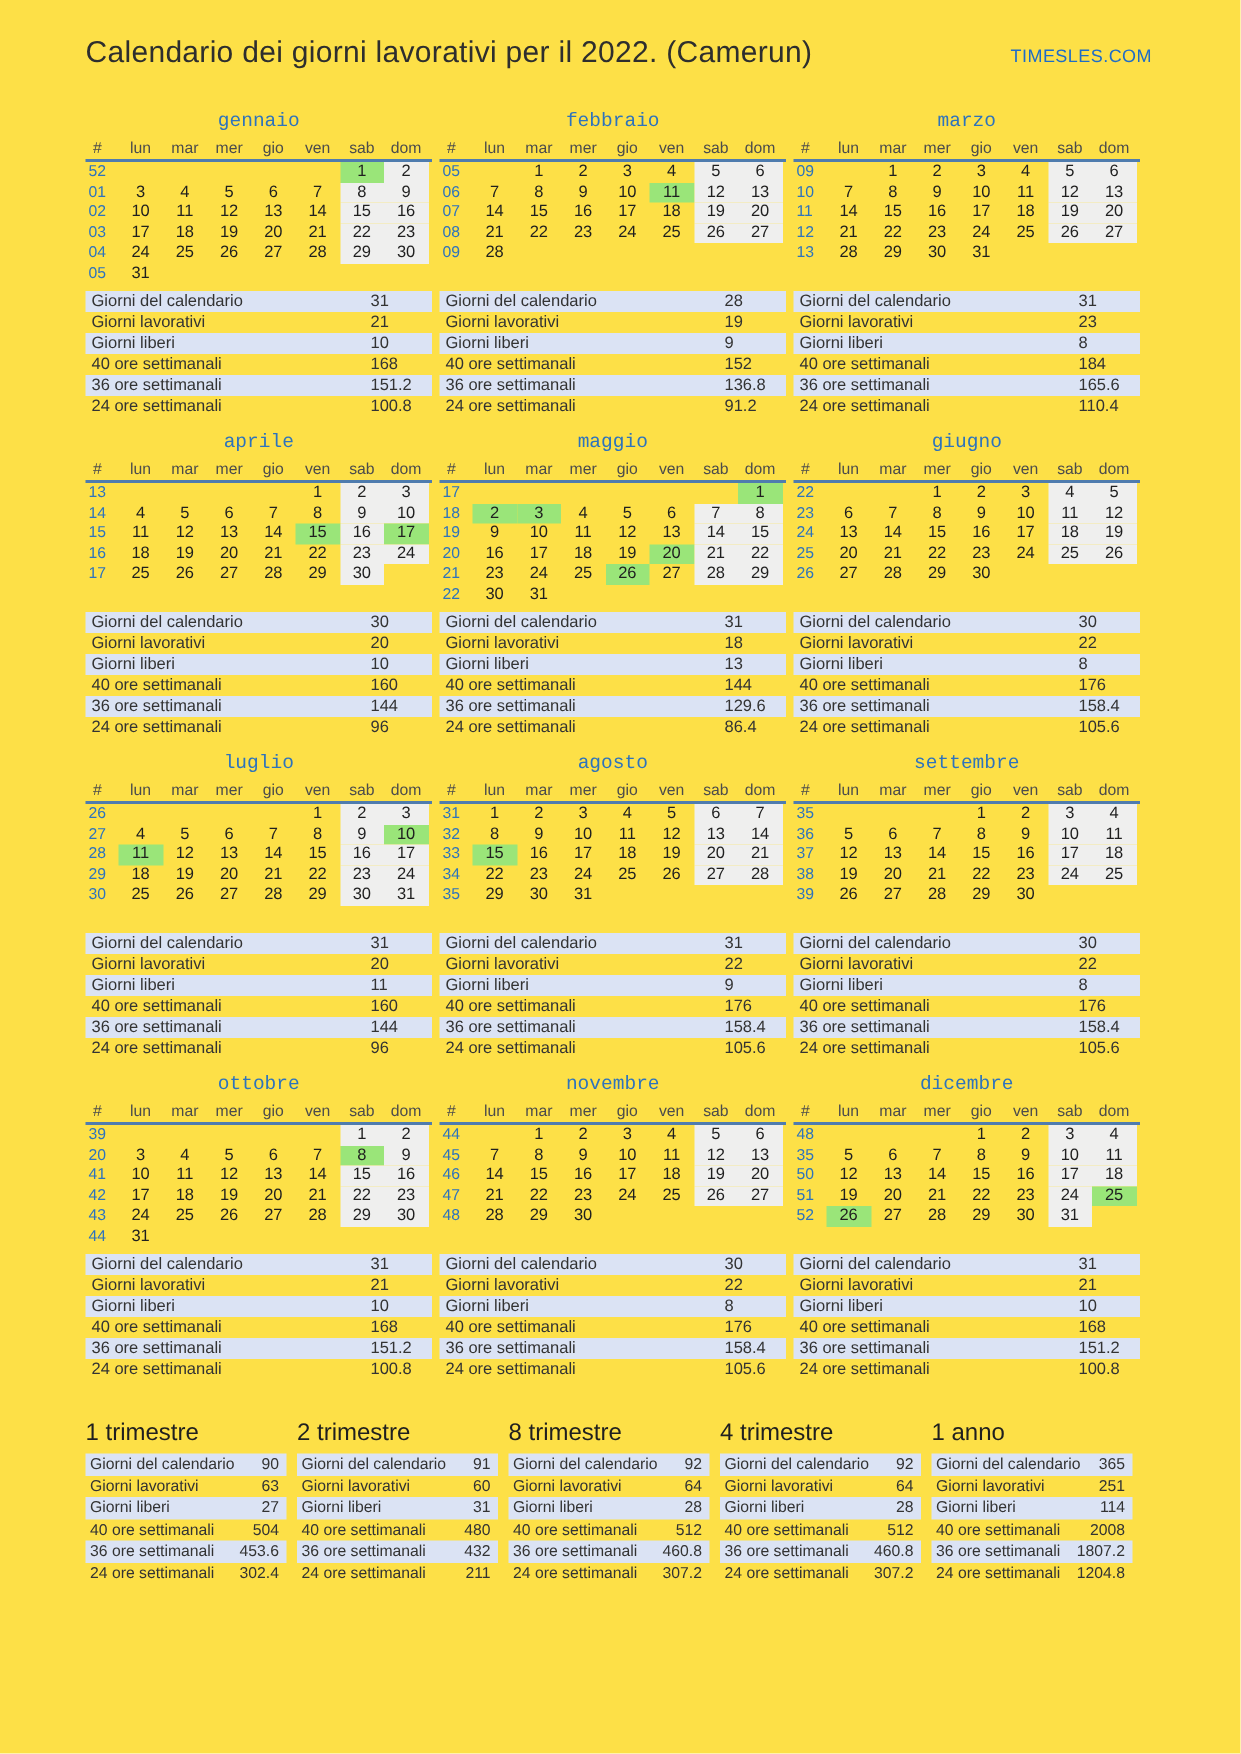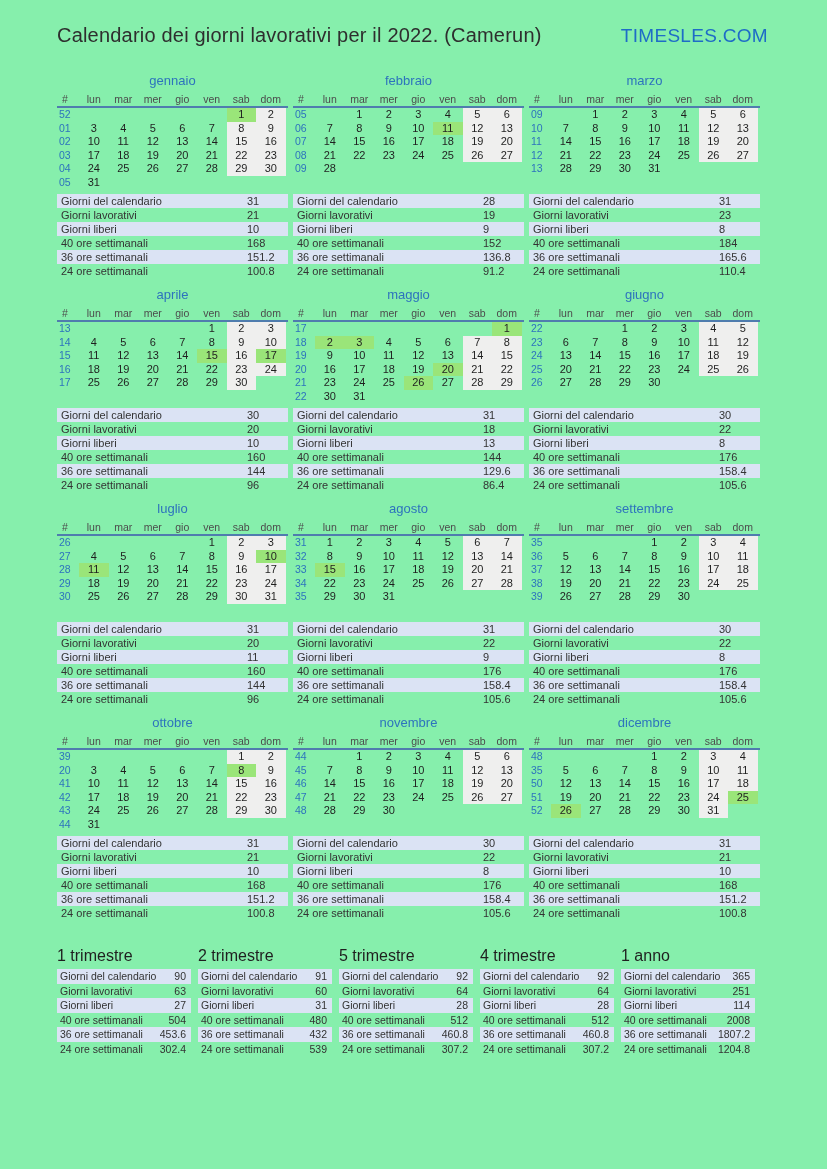--- a/index.html
+++ b/index.html
@@ -1,26 +1,26 @@
 <!DOCTYPE html>
 <html><head>
 <meta charset="utf-8">
 <style>
   * { margin:0; padding:0; box-sizing:border-box; }
   html,body { background:#fff; }
   body { width:827px; height:1169px; font-family:"Liberation Sans", sans-serif; overflow:hidden; }
-  .page { position:relative; width:827px; height:1169px; background:#86efac; }
+  .page { position:relative; width:827px; height:1169px; background:#fde047; }
 
   header { display:flex; justify-content:space-between; align-items:baseline; padding:24px 59px 0 57px; }
   .title { font-size:20px; font-weight:500; color:#2e2e2e; letter-spacing:.2px; }
-  .site  { font-size:19px; font-weight:500; color:#1e6cc7; text-decoration:none; letter-spacing:.3px; }
+  .site  { font-size:12px; font-weight:500; color:#1e6cc7; text-decoration:none; letter-spacing:.3px; }
 
   .months-grid { display:grid; grid-template-columns:repeat(3,231px); column-gap:5px; margin:26px 0 0 57px; }
   .month-block { height:214px; }
-  .month-title { height:20px; text-align:center; font-size:13px; color:#2d73bd; }
+  .month-title { height:20px; text-align:center; font-size:13px; color:#2d73bd;font-family:Liberation Mono, monospace; }
   .cal { height:99px; }
   .cal-head { display:grid; grid-template-columns:22px repeat(7,29.5px); height:15px; border-bottom:2px solid #4f7cae; }
   .cal-head .dh { font-size:10.5px; color:#4c4c4c; text-align:center; line-height:13px; }
   .cal-head .dh.first { text-align:left; padding-left:5px; }
   .week { display:grid; grid-template-columns:22px repeat(7,29.5px); height:13.5px; }
   .wn  { font-size:10.5px; color:#2d73bd; padding-left:2px; line-height:13.5px; }
   .day { font-size:11px; color:#1f1f1f; text-align:center; line-height:13.5px; }
   .day.wknd { background:#efefee; }
   .day.hol  { background:#9ae579; }
 
@@ -1219,26 +1219,26 @@
           <div class="sum-row">
             <span class="slbl">40 ore settimanali</span>
             <span class="sval">480</span>
           </div>
           <div class="sum-row">
             <span class="slbl">36 ore settimanali</span>
             <span class="sval">432</span>
           </div>
           <div class="sum-row">
             <span class="slbl">24 ore settimanali</span>
-            <span class="sval">539</span>
+            <span class="sval">211</span>
           </div>
         </div>
       </div>
       <div class="sum-block">
-        <div class="sum-title">5 trimestre</div>
+        <div class="sum-title">8 trimestre</div>
         <div class="sum-rows">
           <div class="sum-row">
             <span class="slbl">Giorni del calendario</span>
             <span class="sval">92</span>
           </div>
           <div class="sum-row">
             <span class="slbl">Giorni lavorativi</span>
             <span class="sval">64</span>
           </div>
           <div class="sum-row">

